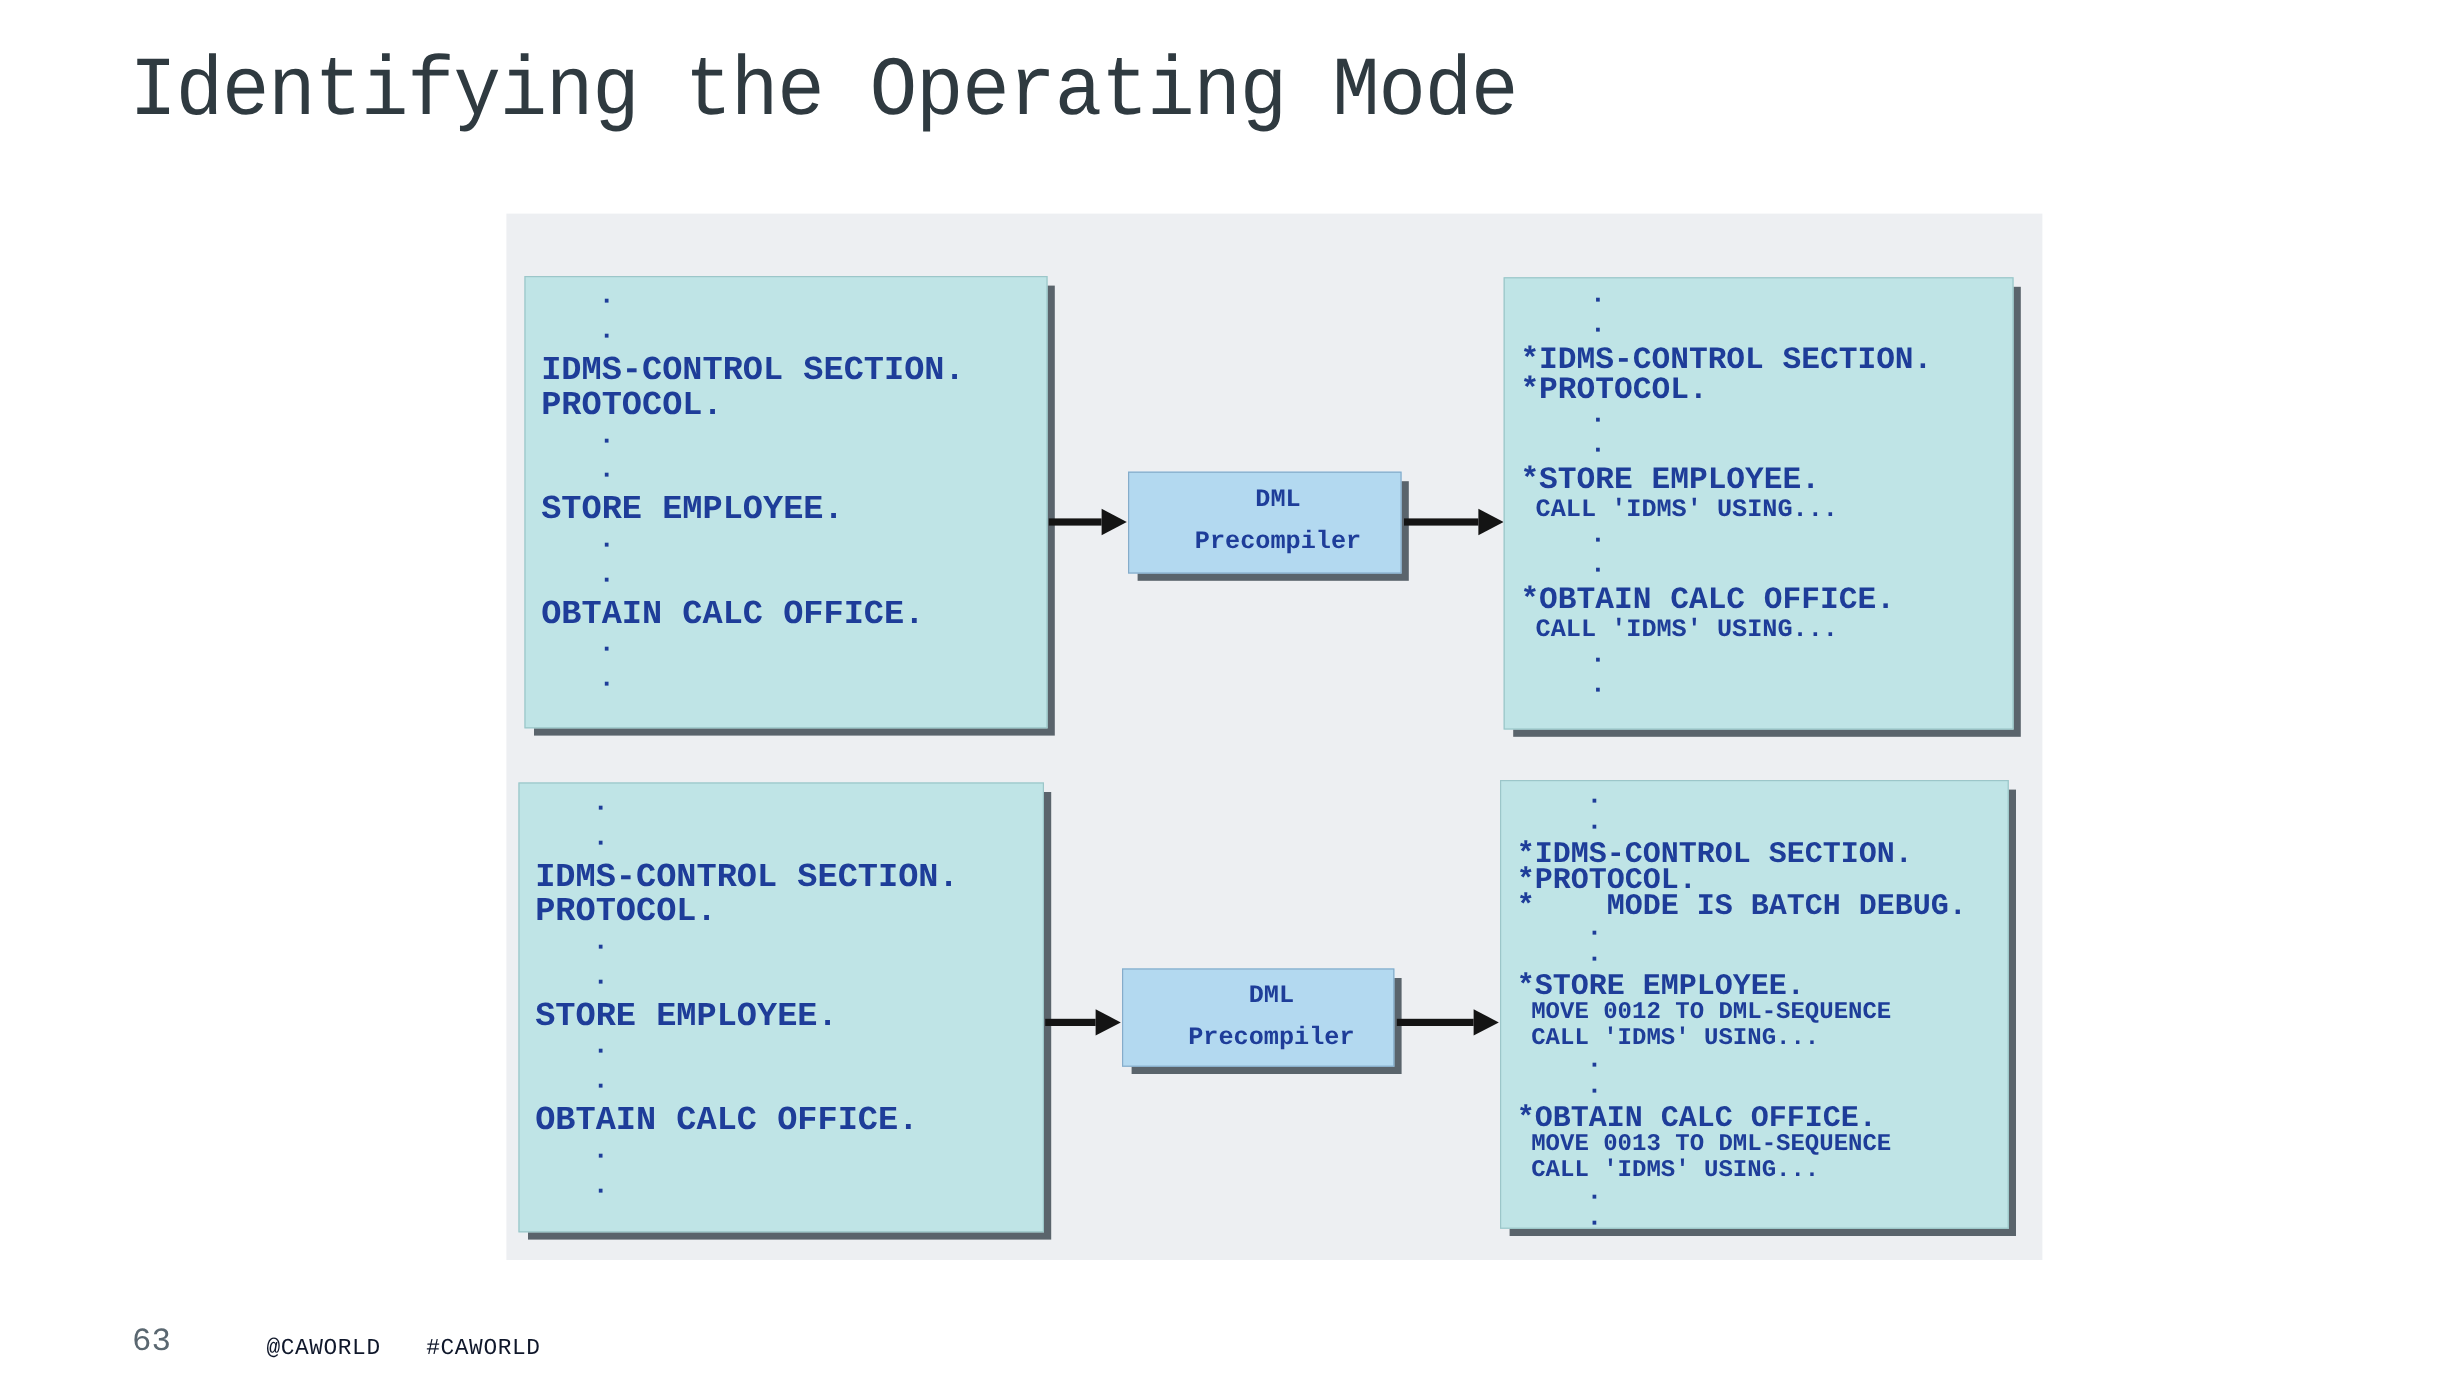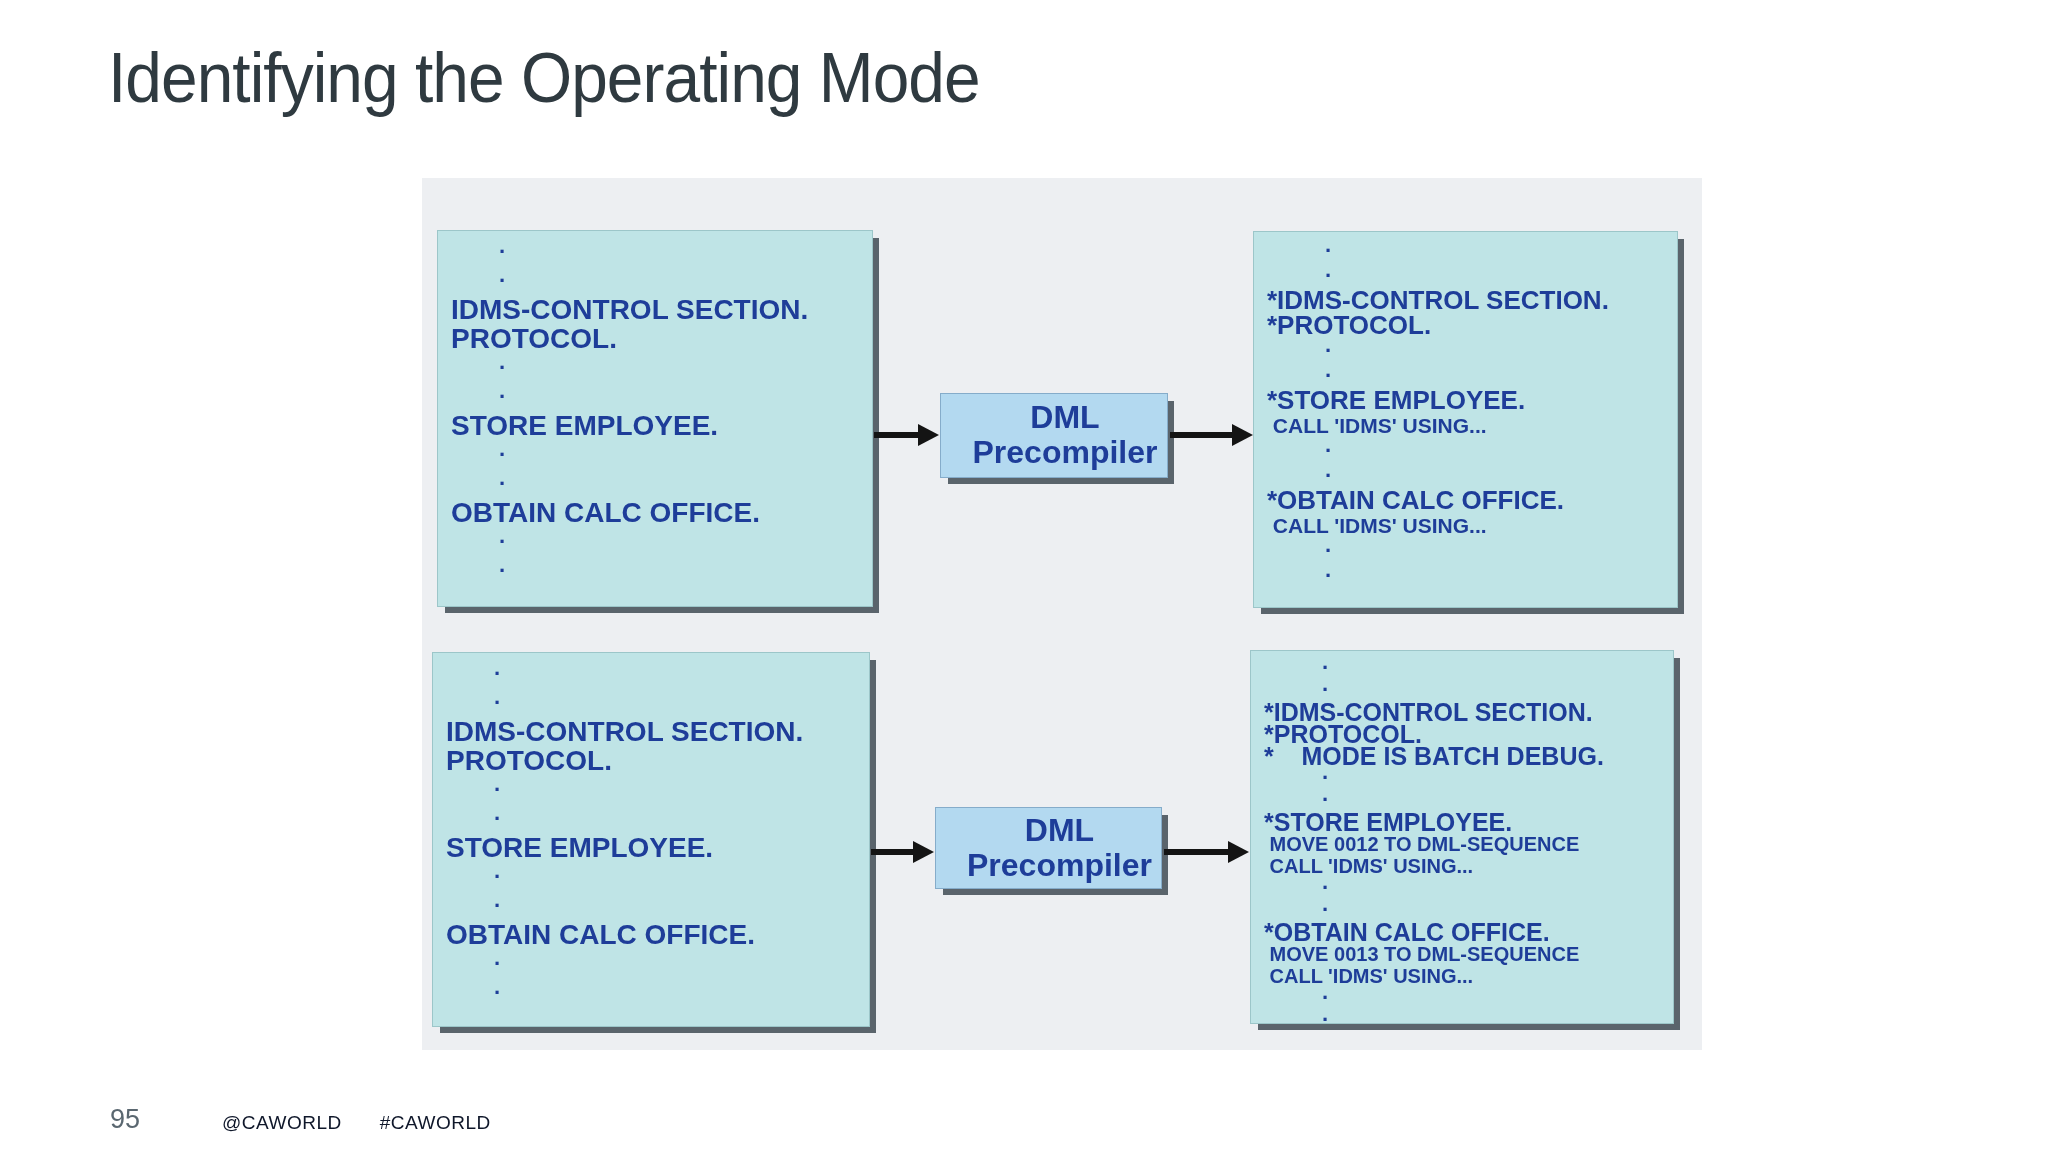--- a/index.html
+++ b/index.html
@@ -1,17 +1,17 @@
 <!DOCTYPE html>
 <html><head>
 <meta charset="utf-8">
 <style>
   html,body{margin:0;padding:0;background:#ffffff;}
   .slide{position:relative;width:1872px;height:1152px;background:#ffffff;overflow:hidden;
-         font-family:Liberation Sans, sans-serif;}
+         font-family:Liberation Mono, monospace;}
 
   
   .title{position:absolute;left:108px;top:38px;font-size:70px;font-weight:400;
          color:#2f3a40;letter-spacing:-1px;transform:scaleX(0.94);transform-origin:left top;
          white-space:nowrap;}
 
   
   .panel{position:absolute;left:422px;top:178px;width:1280px;height:872px;background:#edeff2;}
 
   
@@ -31,21 +31,21 @@
   .cline.dot{font-size:22px;}
   .tl .dot,.bl .dot{padding-left:48px;}
   .tr .dot,.br .dot{padding-left:58px;}
 
   
   .dmlbox{position:absolute;background:#b3d9f0;border:1px solid #85acca;
           box-shadow:7px 7px 0 -1px #5a646c;box-sizing:border-box;
           text-align:center;color:#1e3d99;font-weight:bold;}
   .dml1{left:940px;top:393px;width:228px;height:85px;padding-top:6px;}
   .dml2{left:935px;top:807px;width:227px;height:82px;padding-top:5px;}
-  .dml-line{font-size:32px;line-height:35px;padding-left:22px;}
+  .dml-line{font-size:21px;line-height:35px;padding-left:22px;}
 
   
   .arrow{position:absolute;height:6px;background:#141414;}
   .arrow::after{content:"";position:absolute;right:-21px;top:-8px;width:0;height:0;
                 border-left:21px solid #141414;border-top:11px solid transparent;
                 border-bottom:11px solid transparent;}
   .a1{left:874px;top:432px;width:44px;}
   .a2{left:1170px;top:432px;width:62px;}
   .a3{left:871px;top:849px;width:42px;}
   .a4{left:1164px;top:849px;width:64px;}
@@ -150,21 +150,21 @@
       <div class="cline gen">&nbsp;CALL 'IDMS' USING...</div>
       <div class="cline dot">·</div>
       <div class="cline dot">·</div>
       <div class="cline stmt">*OBTAIN CALC OFFICE.</div>
       <div class="cline gen">&nbsp;MOVE 0013 TO DML-SEQUENCE</div>
       <div class="cline gen">&nbsp;CALL 'IDMS' USING...</div>
       <div class="cline dot">·</div>
       <div class="cline dot">·</div>
     </div>
 
-  <div class="page-num">95</div>
+  <div class="page-num">63</div>
 
   <div class="social">
     <span>@CAWORLD</span>
     <span>#CAWORLD</span>
   </div>
 
 
 
 </div>
 

